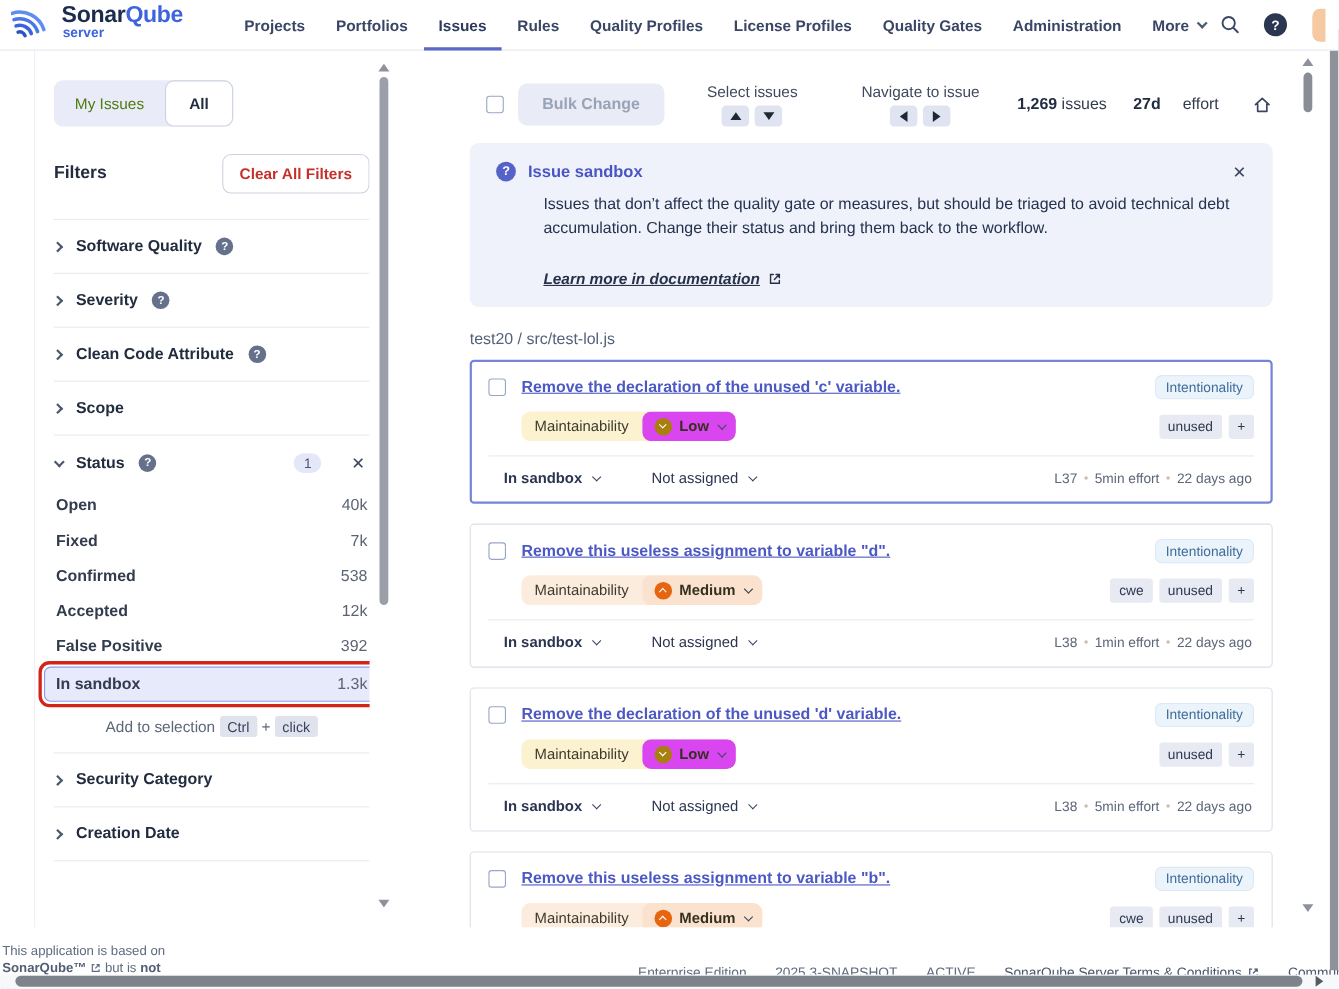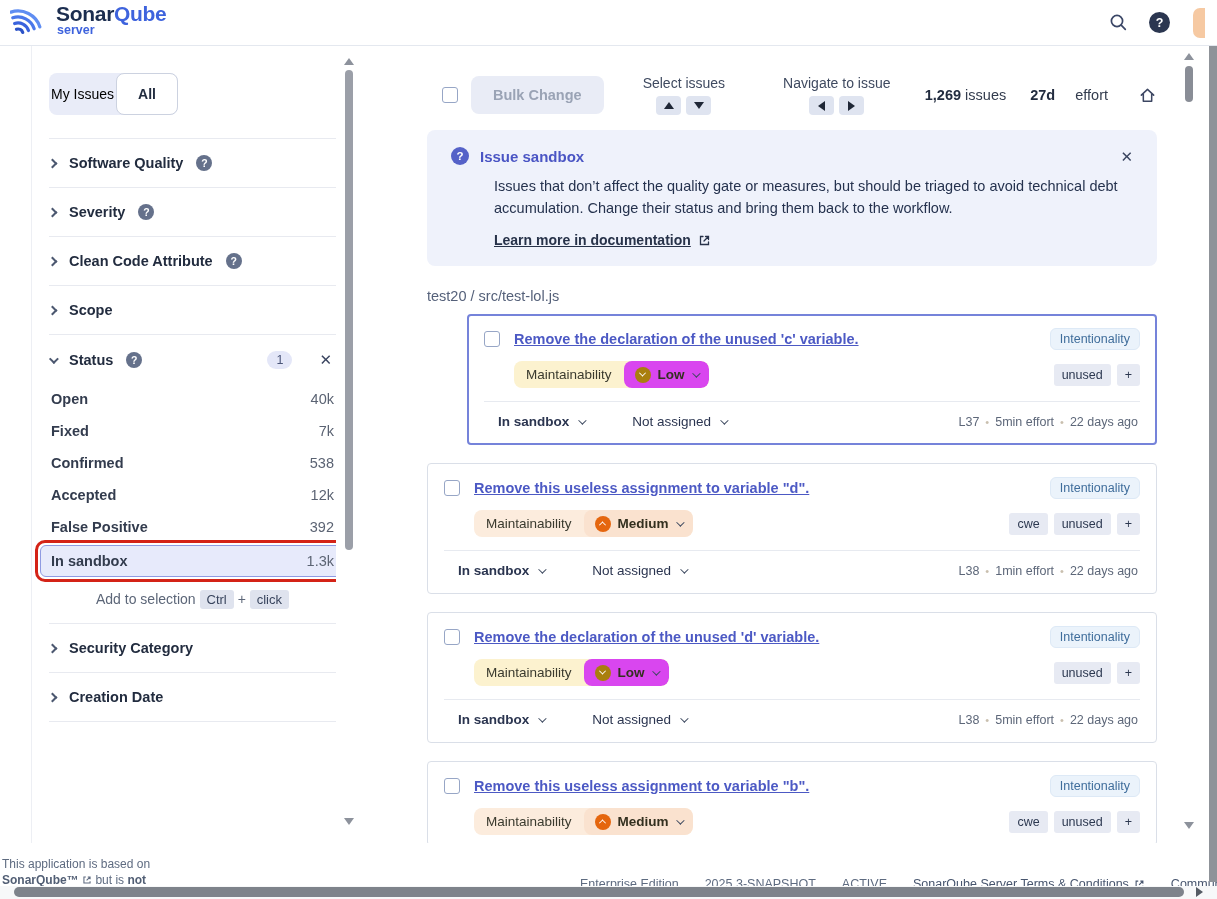--- a/index.html
+++ b/index.html
@@ -30,21 +30,21 @@
   .avatar-sliver { width:12px; height:30px; border-radius:7px 0 0 7px; background:#f6c9a2; margin-left:2px; }
 
   
   .sidebar { position:absolute; top:46px; left:0; width:358px; bottom:56px; background:#fff; }
   .sidebar-inner { position:absolute; left:31px; right:22px; top:0; bottom:0; border-left:1px solid #edeff4; padding-left:17px; overflow:hidden; }
   .main { position:absolute; left:358px; top:46px; width:800px; bottom:56px; overflow:hidden; }
   .main-inner { margin-left:69px; width:730px; }
 
   
   .seg { display:inline-flex; background:#e9ecf8; border-radius:8px; margin-top:27px; }
-  .seg-item { padding:13px 2px; font-size:14px; color:#000000; cursor:pointer; border-radius:8px; }
+  .seg-item { padding:13px 19px; font-size:14px; color:#4d7c0f; cursor:pointer; border-radius:8px; }
   .seg-item.sel { background:#fff; border:1px solid #ccd2e0; font-weight:600; color:#222c3f; padding:12px 21px; }
   .filters-row { display:flex; align-items:center; justify-content:space-between; margin-top:25px; }
   .filters-title { font-size:16px; font-weight:700; color:#222c3f; }
   .clear-btn { background:#fff; border:1px solid #ccd2e0; border-radius:8px; padding:9px 15px;
                color:#c6302b; font-weight:600; font-size:14px; cursor:pointer; font-family:inherit; }
   .fsection { border-top:1px solid #e8eaf0; padding:16px 0 16px 0; }
   .fsection.first { margin-top:23px; }
   .fsection-head { display:flex; align-items:center; gap:13px; cursor:pointer; }
   .fsection-label { font-size:14.5px; font-weight:700; color:#222c3f; }
   .count-badge { background:#e4e7f8; color:#4a5578; border-radius:10px; padding:2px 9px; font-size:12.5px; margin-left:auto; }
@@ -80,28 +80,28 @@
   .tri.right{ border-top:5px solid transparent; border-bottom:5px solid transparent; border-left:7px solid #1f2736; }
   .tb-right { margin-left:auto; display:flex; align-items:center; font-size:14.5px; color:#333c4e; }
   .tb-right b { color:#222c3f; }
   .gap24 { width:24px; } .gap20 { width:20px; } .gap30 { width:30px; }
 
   
   .banner { margin-top:10px; background:#eff2fb; border-radius:8px; padding:17px 20px 18px 24px; position:relative; }
   .banner-head { display:flex; align-items:center; gap:11px; }
   .banner-title { font-size:15px; font-weight:600; color:#4a55c4; }
   .banner-body { margin:10px 0 0 43px; width:625px; font-size:14.5px; line-height:22px; color:#25324e; }
-  .banner-link-row { margin:13px 0 0 43px; display:flex; align-items:center; gap:7px; }
+  .banner-link-row { margin:26px 0 0 43px; display:flex; align-items:center; gap:7px;font-style:italic; }
   .banner-link { font-size:14px; font-weight:700; color:#273249; text-decoration:underline; cursor:pointer; }
   .banner-close { position:absolute; right:24px; top:18px; color:#3a4560; font-size:15px; cursor:pointer; }
 
   
   .path { margin-top:22px; font-size:14.5px; color:#55617a; }
   .card { margin-top:18px; background:#fff; border:1px solid #dadfe8; border-radius:4px; padding:13px 16px 10px 16px; }
-  .card.first { margin-top:10px;margin-left:40px; }
+  .card.first { margin-top:10px; }
   .card.selected { border:2px solid #7583da; padding:12px 15px 9px 15px; }
   .card-title-row { display:flex; align-items:center; }
   .issue-link { margin-left:14px; font-size:14.5px; font-weight:600; color:#4c59c4; text-decoration:underline; cursor:pointer; }
   .intent-badge { margin-left:auto; background:#ebf3fb; border:1px solid #dde9f6; color:#3f6d9b;
                   padding:3px 9px; border-radius:6px; font-size:12.5px; }
   .chips-row { margin:11px 0 0 30px; display:flex; align-items:center; }
   .sev-pill { display:inline-flex; align-items:stretch; border-radius:8px; overflow:hidden; font-size:13.5px; cursor:pointer; }
   .sev-pill.low { background:#fcf2cf; } .sev-pill.medium { background:#fcecdd; }
   .sev-quality { padding:6px 12px; color:#3a3a2e; display:flex; align-items:center; }
   .sev-btn { display:flex; align-items:center; gap:7px; padding:5px 11px; border-radius:8px; }
@@ -154,37 +154,55 @@
           <path d="M 8 20 A 11 11 0 0 1 19 31" stroke="#3a63dd" stroke-width="3.2"></path>
           <path d="M 8 14 A 17 17 0 0 1 25 31" stroke="#4a77ea" stroke-width="3.2"></path>
           <path d="M 8 8 A 23 23 0 0 1 31 31" stroke="#5f8df2" stroke-width="3.2"></path>
         </g>
       </svg>
       <div class="wordmark">
         <div class="wm-line"><span class="wm-sonar">Sonar</span><span class="wm-qube">Qube</span></div>
         <div class="wm-server">server</div>
       </div>
     </div>
+    <nav class="nav">
+      <div class="nav-item">Projects</div>
+      <div class="nav-item">Portfolios</div>
+      <div class="nav-item active">Issues</div>
+      <div class="nav-item">Rules</div>
+      <div class="nav-item">Quality Profiles</div>
+      <div class="nav-item">License Profiles</div>
+      <div class="nav-item">Quality Gates</div>
+      <div class="nav-item">Administration</div>
+      <div class="nav-item nav-more">
+        <span>More</span>
+        <span class="chev d"></span>
+      </div>
+    </nav>
     <div class="top-right">
       <svg width="19" height="19" viewBox="0 0 19 19">
         <circle cx="8" cy="8" r="5.6" fill="none" stroke="#3a4666" stroke-width="1.7"></circle>
         <line x1="12.2" y1="12.2" x2="16.3" y2="16.3" stroke="#3a4666" stroke-width="1.7" stroke-linecap="round"></line>
       </svg>
       <span class="qmark nav-q">?</span>
       <span class="avatar-sliver"></span>
     </div>
   </header>
 
   <aside class="sidebar">
     <div class="sidebar-inner">
       <div class="seg">
         <div class="seg-item">My Issues</div>
         <div class="seg-item sel">All</div>
       </div>
 
+      <div class="filters-row">
+        <div class="filters-title">Filters</div>
+        <button class="clear-btn">Clear All Filters</button>
+      </div>
 
       <div class="fsection first">
         <div class="fsection-head">
           <span class="chev r"></span>
           <span class="fsection-label">Software Quality</span>
           <span class="qmark side-q">?</span>
         </div>
       </div>
       <div class="fsection">
         <div class="fsection-head">

